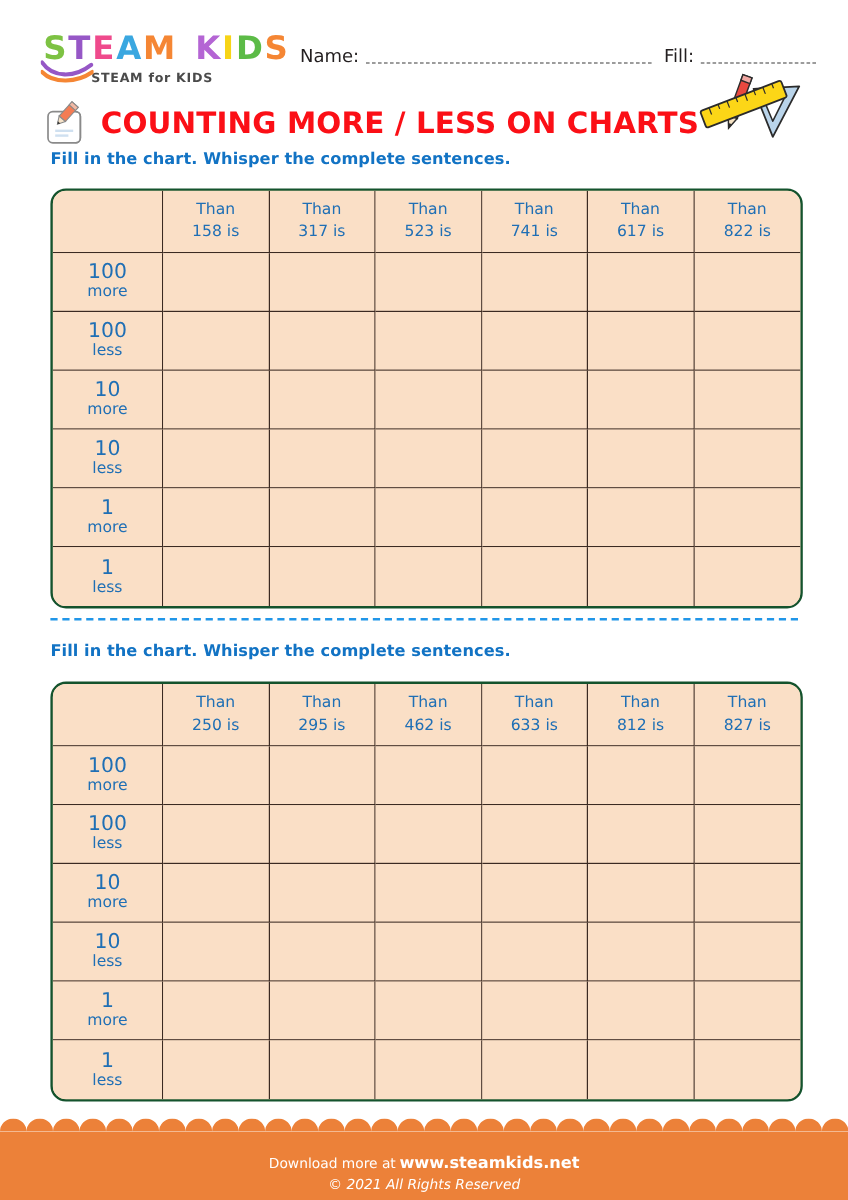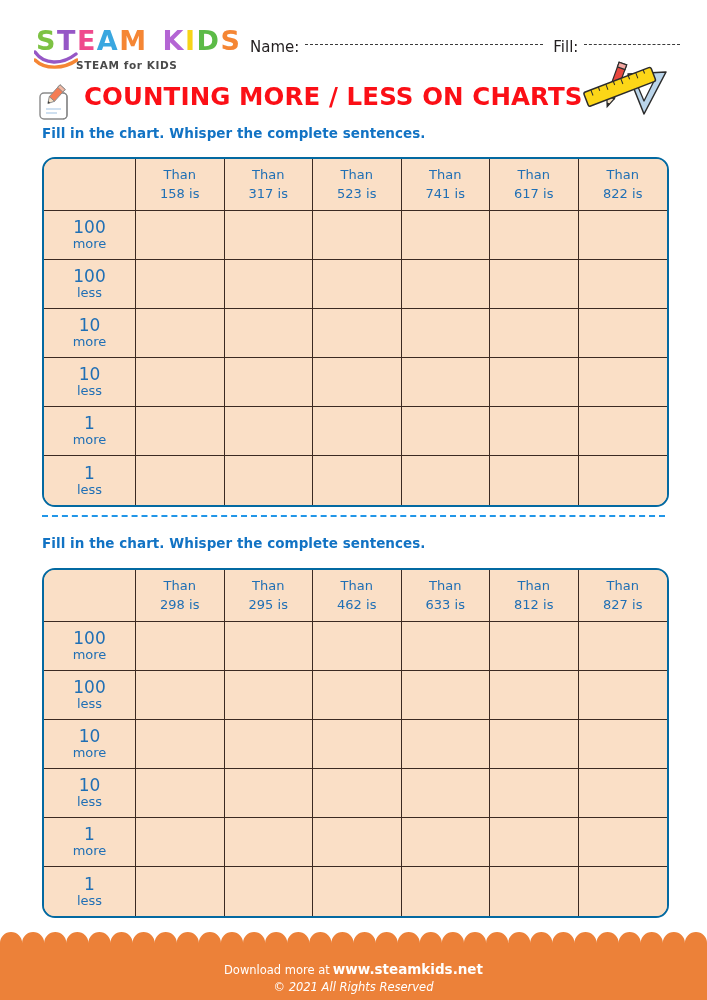--- a/index.html
+++ b/index.html
@@ -59,41 +59,42 @@
     letter-spacing: 0.6px;
     color: #4a4a4a;
     font-family: "DejaVu Sans", sans-serif;
   }
 
   #name-date {
     position: absolute;
     left: 250px; top: 38px;
     width: 440px;
     display: flex;
-    align-items: center;
+    align-items: flex-end;
     font-size: 15px;
     color: #231f20;
     font-family: "DejaVu Sans", sans-serif;
   }
   .fieldlabel { font-weight: normal; white-space: nowrap; }
   .dotline {
     display: inline-block;
     border-bottom: 1.6px dashed #3b3b3b;
     height: 1px;
     position: relative;
     top: -3px;
   }
   #name-line { width: 238px; margin: 0 10px 0 6px; }
   #date-line { width: 96px; margin-left: 6px; }
 
   
   #title-row {
     position: absolute;
     left: 33px; top: 82px;
     display: flex;
+    align-items: center;
     gap: 9px;
   }
   #note-icon { width: 42px; height: 40px; flex: none; }
   #worksheet-title {
     font-size: 24.5px;
     font-weight: bold;
     color: #fb0f16;
     letter-spacing: 0.1px;
     white-space: nowrap;
     font-family: "DejaVu Sans", sans-serif;
@@ -129,21 +130,21 @@
   }
 
   
   .chart-table {
     position: absolute;
     left: 42px;
     width: 623px;
     border-collapse: separate;
     border-spacing: 0;
     background: #fadfc6;
-    border: 2px solid #0369a1;
+    border: 2px solid #14532d;
     border-radius: 13px;
     overflow: hidden;
     table-layout: fixed;
   }
   #table-1 { top: 157px; }
   #table-2 { top: 568px; }
 
   .chart-table td {
     background: #fadfc6;
     border-right: 1.6px solid #3b2a22;
@@ -412,21 +413,21 @@
   <div id="separator"></div>
 
   <div class="instruction" id="instruction-2">Fill in the chart. Whisper the complete sentences.</div>
 
   <table class="chart-table" id="table-2">
     <tbody>
         <tr>
           <td class="col-label corner-cell"></td>
           <td class="col-data head-cell">
             <span class="t1">Than</span>
-            <span class="t2">298 is</span>
+            <span class="t2">250 is</span>
           </td>
           <td class="col-data head-cell">
             <span class="t1">Than</span>
             <span class="t2">295 is</span>
           </td>
           <td class="col-data head-cell">
             <span class="t1">Than</span>
             <span class="t2">462 is</span>
           </td>
           <td class="col-data head-cell">

